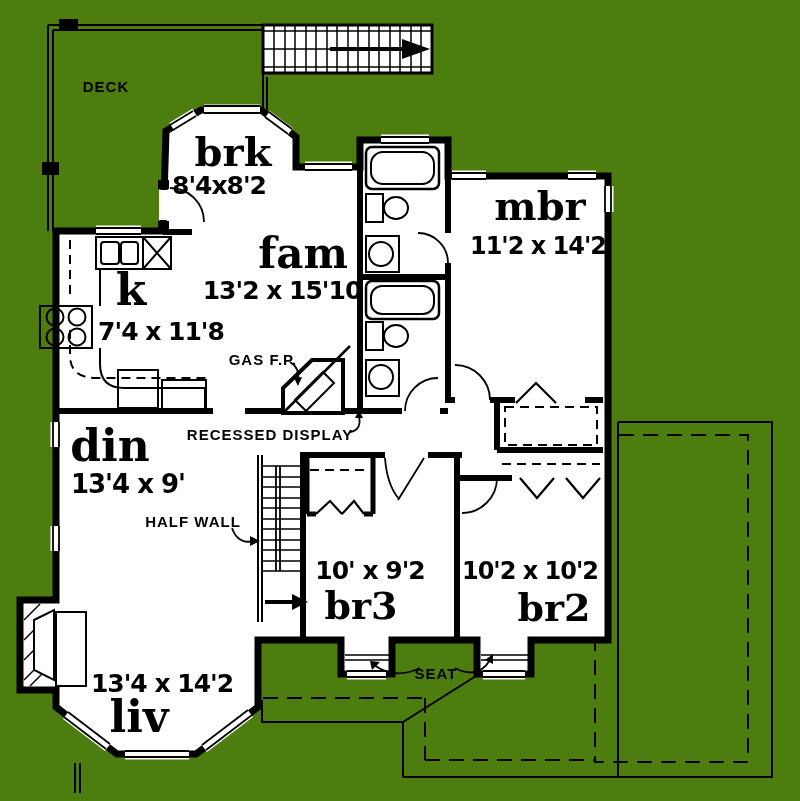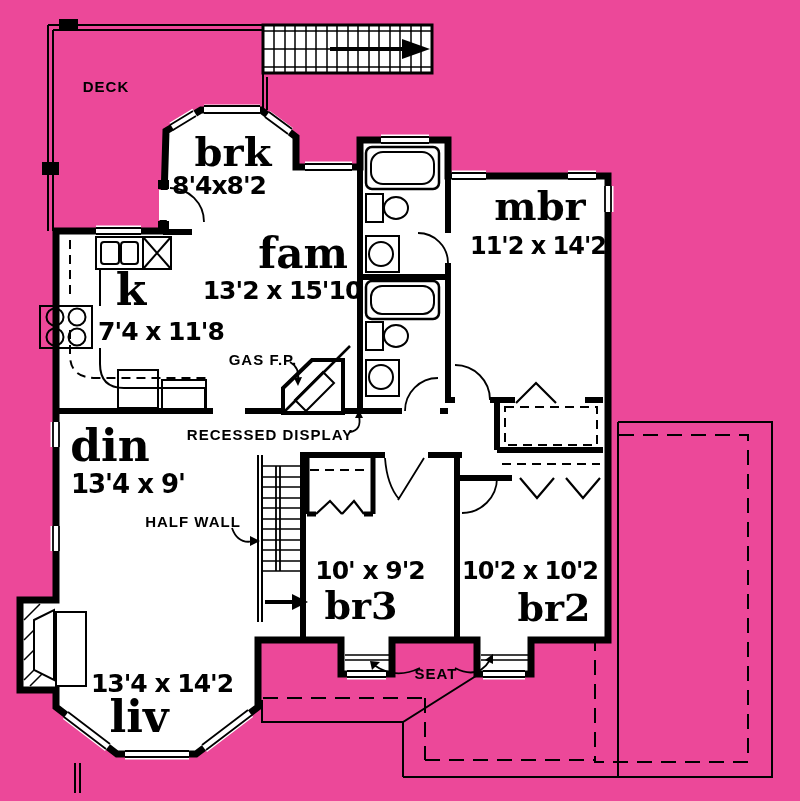--- a/index.html
+++ b/index.html
@@ -1,16 +1,16 @@
 <!DOCTYPE html>
 <html><head>
 <meta charset="utf-8">
 <style>
   html,body{margin:0;padding:0;background:#ffffff;}
-  .page{position:relative;width:800px;height:801px;background:#ec4899;overflow:hidden;}
+  .page{position:relative;width:800px;height:801px;background:#4d7c0f;overflow:hidden;}
   svg{display:block;}
   text{fill:#000;stroke:none;}
   .room{font-family:"DejaVu Serif",serif;font-weight:700;}
   .dims{font-family:"DejaVu Sans",sans-serif;font-weight:700;letter-spacing:-1px;}
   .note{font-family:"Liberation Sans",sans-serif;font-weight:700;font-size:15px;letter-spacing:1px;}
   .ink{stroke:#000;}
 </style>
 </head>
 <body>
 

